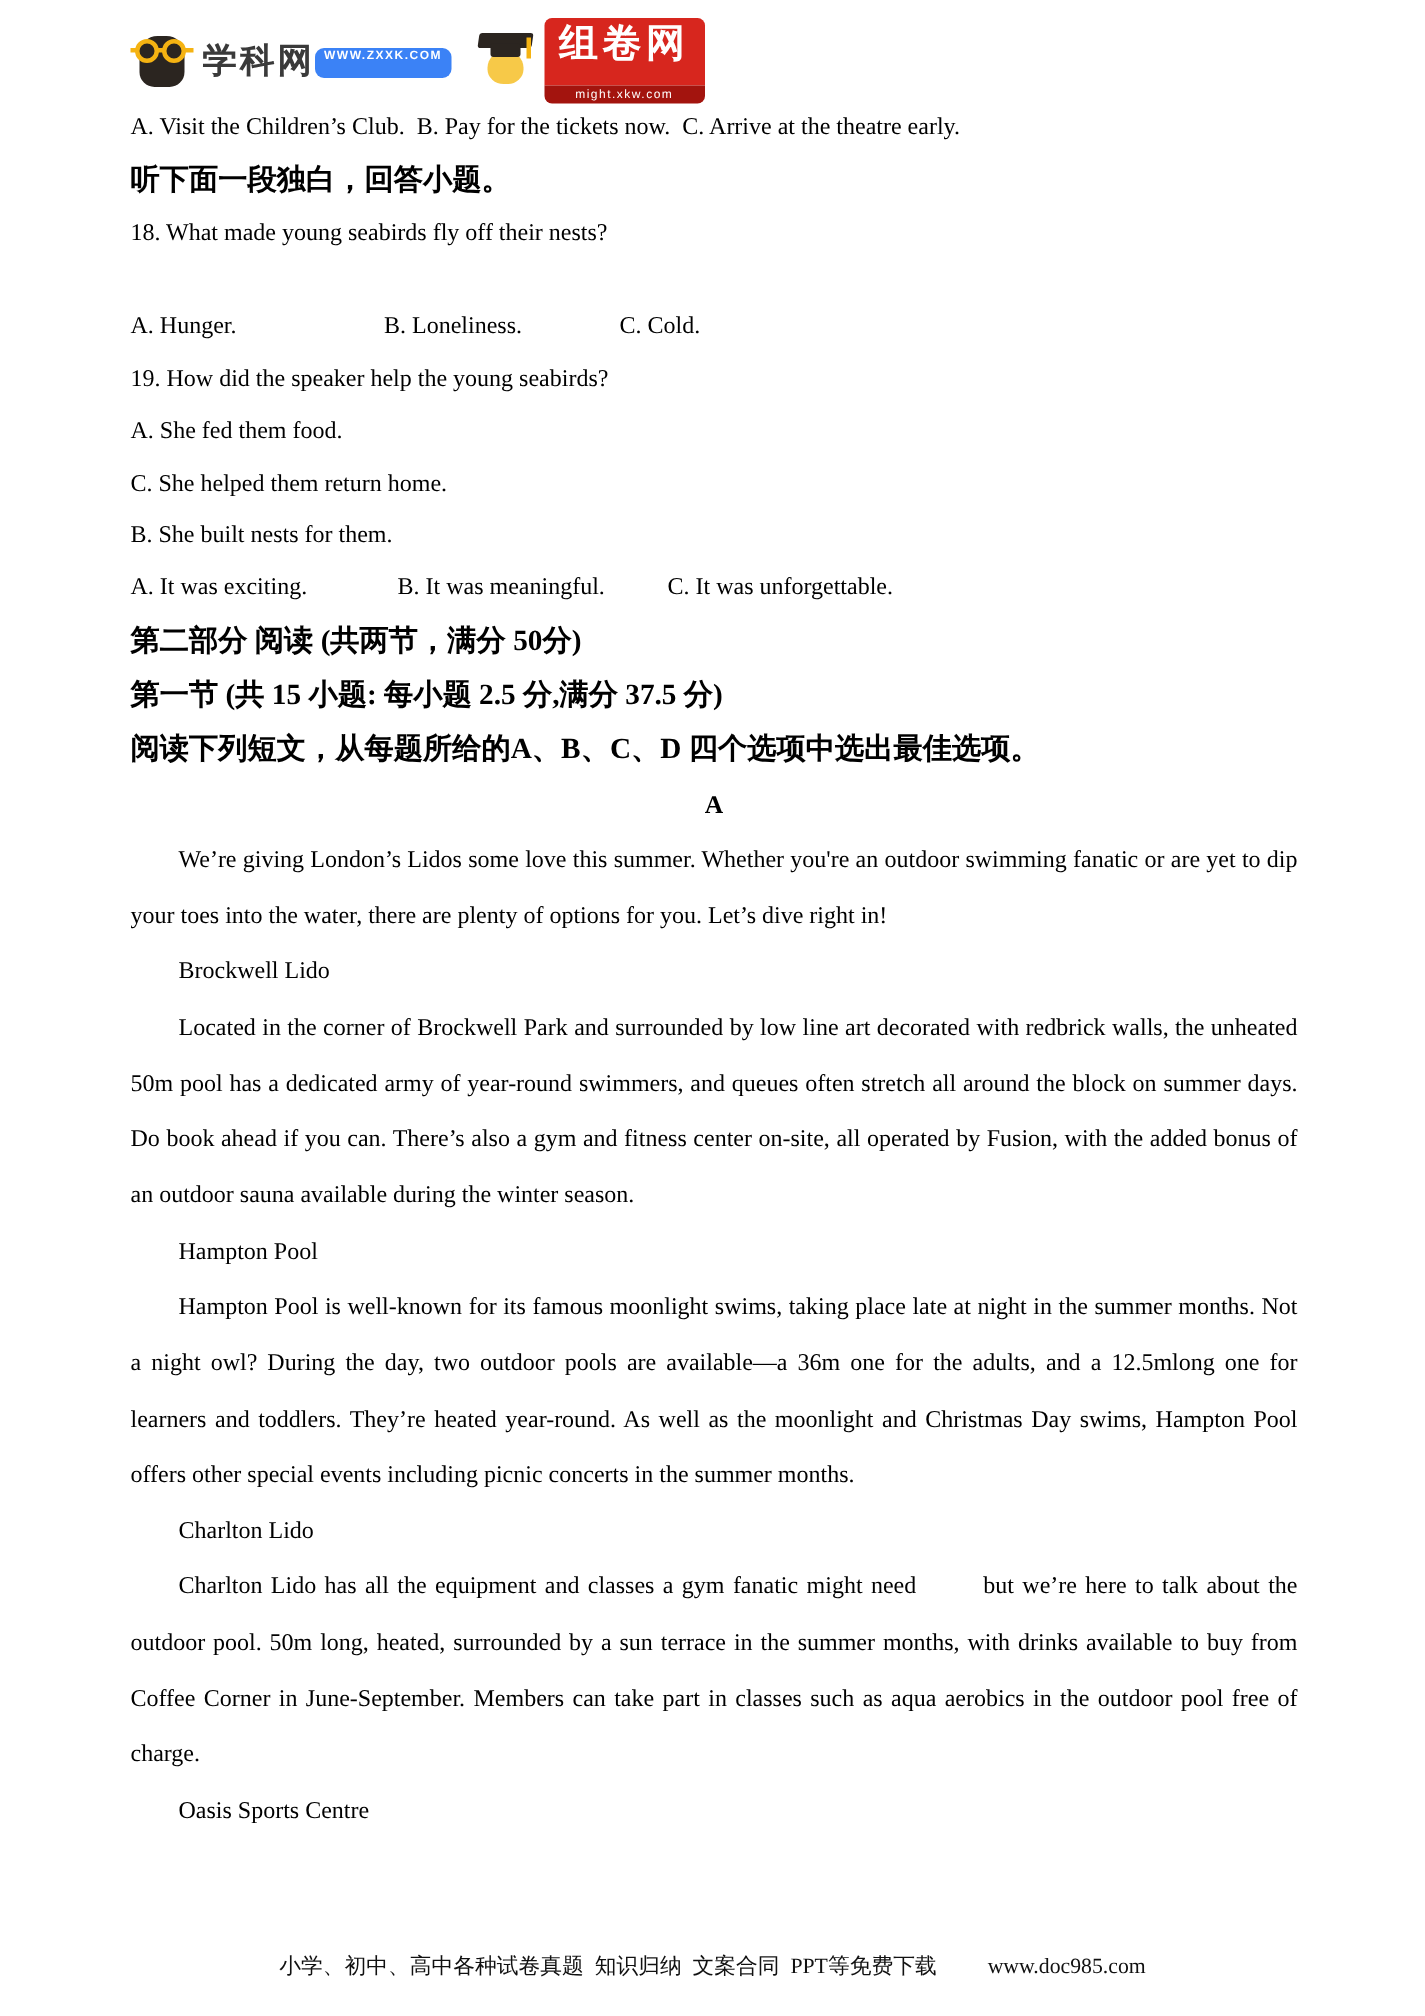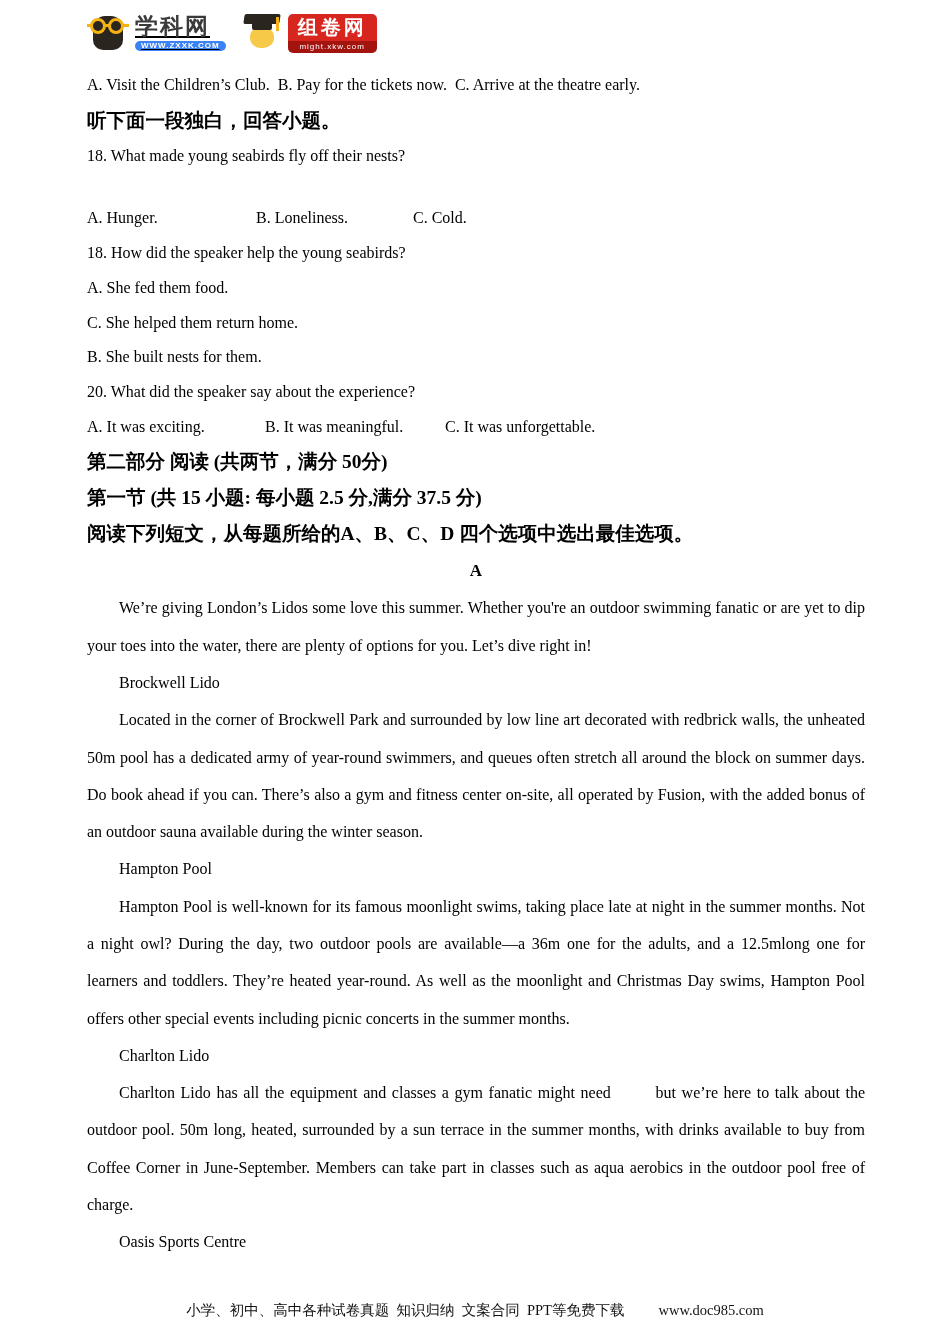--- a/index.html
+++ b/index.html
@@ -14,32 +14,32 @@
   .logos { position:absolute; top:12px; left:87px; display:flex; align-items:center; gap:16px; }
   .logo { display:flex; align-items:center; gap:6px; }
 
   .owl-icon { position:relative; width:42px; height:42px; }
   .owl-body { position:absolute; left:6px; top:4px; width:30px; height:34px; background:#2b2520; border-radius:12px 12px 10px 10px; }
   .owl-eye { position:absolute; top:6px; width:16px; height:16px; background:#2b2520; border:3px solid #f5b312; border-radius:50%; }
   .owl-eye.left { left:3px; }
   .owl-eye.right { left:21px; }
   .owl-band { position:absolute; top:12px; left:0; width:42px; height:3px; background:#f5b312; }
 
-  .zxxk-text { display:flex; flex-direction:column; line-height:1;text-decoration:underline; }
+  .zxxk-text { display:flex; flex-direction:row; line-height:1; }
   .zxxk-name { font-family:"Liberation Sans","DejaVu Sans",sans-serif; font-weight:bold; font-size:23px; color:#3a3a3a; letter-spacing:2px; }
   .zxxk-url { margin-top:3px; background:#3b82f6; color:#fff; font-family:"Liberation Sans",sans-serif; font-size:8px; font-weight:bold; letter-spacing:1px; padding:1px 6px; border-radius:6px; text-align:center; }
 
   .cap-icon { position:relative; width:40px; height:42px; }
   .cap-face { position:absolute; left:8px; top:14px; width:24px; height:22px; background:#f7c948; border-radius:50% 50% 45% 45%; }
   .cap-top { position:absolute; left:2px; top:2px; width:36px; height:10px; background:#2b2520; transform:skewX(-8deg); border-radius:2px; }
   .cap-base { position:absolute; left:10px; top:9px; width:20px; height:9px; background:#2b2520; border-radius:2px; }
   .cap-tassel { position:absolute; left:34px; top:5px; width:3px; height:14px; background:#f5b312; }
 
   .zujuan-text { display:flex; flex-direction:column; line-height:1; }
-  .zujuan-name { background:#d7261e; color:#ffffff; font-weight:bold; font-size:20px; padding:3px 10px 4px 10px; border-radius:5px 5px 0 0; letter-spacing:3px; font-family:"Liberation Sans","DejaVu Sans",sans-serif; }
+  .zujuan-name { background:#d7261e; color:#ffffff; font-weight:bold; font-size:26px; padding:3px 10px 16px 10px; border-radius:5px 5px 0 0; letter-spacing:3px; font-family:"Liberation Sans","DejaVu Sans",sans-serif; }
   .zujuan-url { background:#a3140e; color:#ffffff; font-family:"Liberation Sans",sans-serif; font-size:8px; letter-spacing:1px; padding:2px 6px; border-radius:0 0 5px 5px; text-align:center; }
 
   
   .content { position:absolute; top:68px; left:87px; width:778px; }
 
   .block.line    { font-size:16px; line-height:34.7px; }
   .block.options { font-size:16px; line-height:34.7px; }
   .block.options span { display:inline-block; }
   .block.heading-cn { font-size:19.5px; font-weight:bold; line-height:36px; }
   .block.center  { font-size:17px; font-weight:bold; text-align:center; line-height:37px; }
@@ -80,25 +80,24 @@
         <div class="zujuan-url">might.xkw.com</div>
       </div>
     </div>
   </header>
 
   <main class="content">
       <div class="block line">A. Visit the Children’s Club.&nbsp; B. Pay for the tickets now.&nbsp; C. Arrive at the theatre early.</div>
       <div class="block heading-cn">听下面一段独白，回答小题。</div>
       <div class="block line">18. What made young seabirds fly off their nests?</div>
       <div class="block options"><span style="width: 169px;">A. Hunger.</span><span style="width: 157px; margin-top: 28px;">B. Loneliness.</span><span>C. Cold.</span></div>
-      <div class="block line">18. How did the speaker help the young seabirds?</div>
+      <div class="block line">19. How did the speaker help the young seabirds?</div>
       <div class="block line">A. She fed them food.</div>
       <div class="block line">C. She helped them return home.</div>
       <div class="block line">B. She built nests for them.</div>
-      <div class="block line">20. What did the speaker say about the experience?</div>
       <div class="block options"><span style="width: 178px;">A. It was exciting.</span><span style="width: 180px;">B. It was meaningful.</span><span>C. It was unforgettable.</span></div>
       <div class="block heading-cn">第二部分  阅读 (共两节，满分 50分)</div>
       <div class="block heading-cn">第一节 (共 15 小题: 每小题 2.5 分,满分 37.5 分)</div>
       <div class="block heading-cn">阅读下列短文，从每题所给的A、B、C、D 四个选项中选出最佳选项。</div>
       <div class="block center">A</div>
       <div class="block para">We’re giving London’s Lidos some love this summer. Whether you're an outdoor swimming fanatic or are yet to dip your toes into the water, there are plenty of options for you. Let’s dive right in!</div>
       <div class="block para">Brockwell Lido</div>
       <div class="block para">Located in the corner of Brockwell Park and surrounded by low line art decorated with redbrick walls, the unheated 50m pool has a dedicated army of year-round swimmers, and queues often stretch all around the block on summer days. Do book ahead if you can. There’s also a gym and fitness center on-site, all operated by Fusion, with the added bonus of an outdoor sauna available during the winter season.</div>
       <div class="block para">Hampton Pool</div>
       <div class="block para">Hampton Pool is well-known for its famous moonlight swims, taking place late at night in the summer months. Not a night owl? During the day, two outdoor pools are available—a 36m one for the adults, and a 12.5mlong one for learners and toddlers. They’re heated year-round. As well as the moonlight and Christmas Day swims, Hampton Pool offers other special events including picnic concerts in the summer months.</div>

